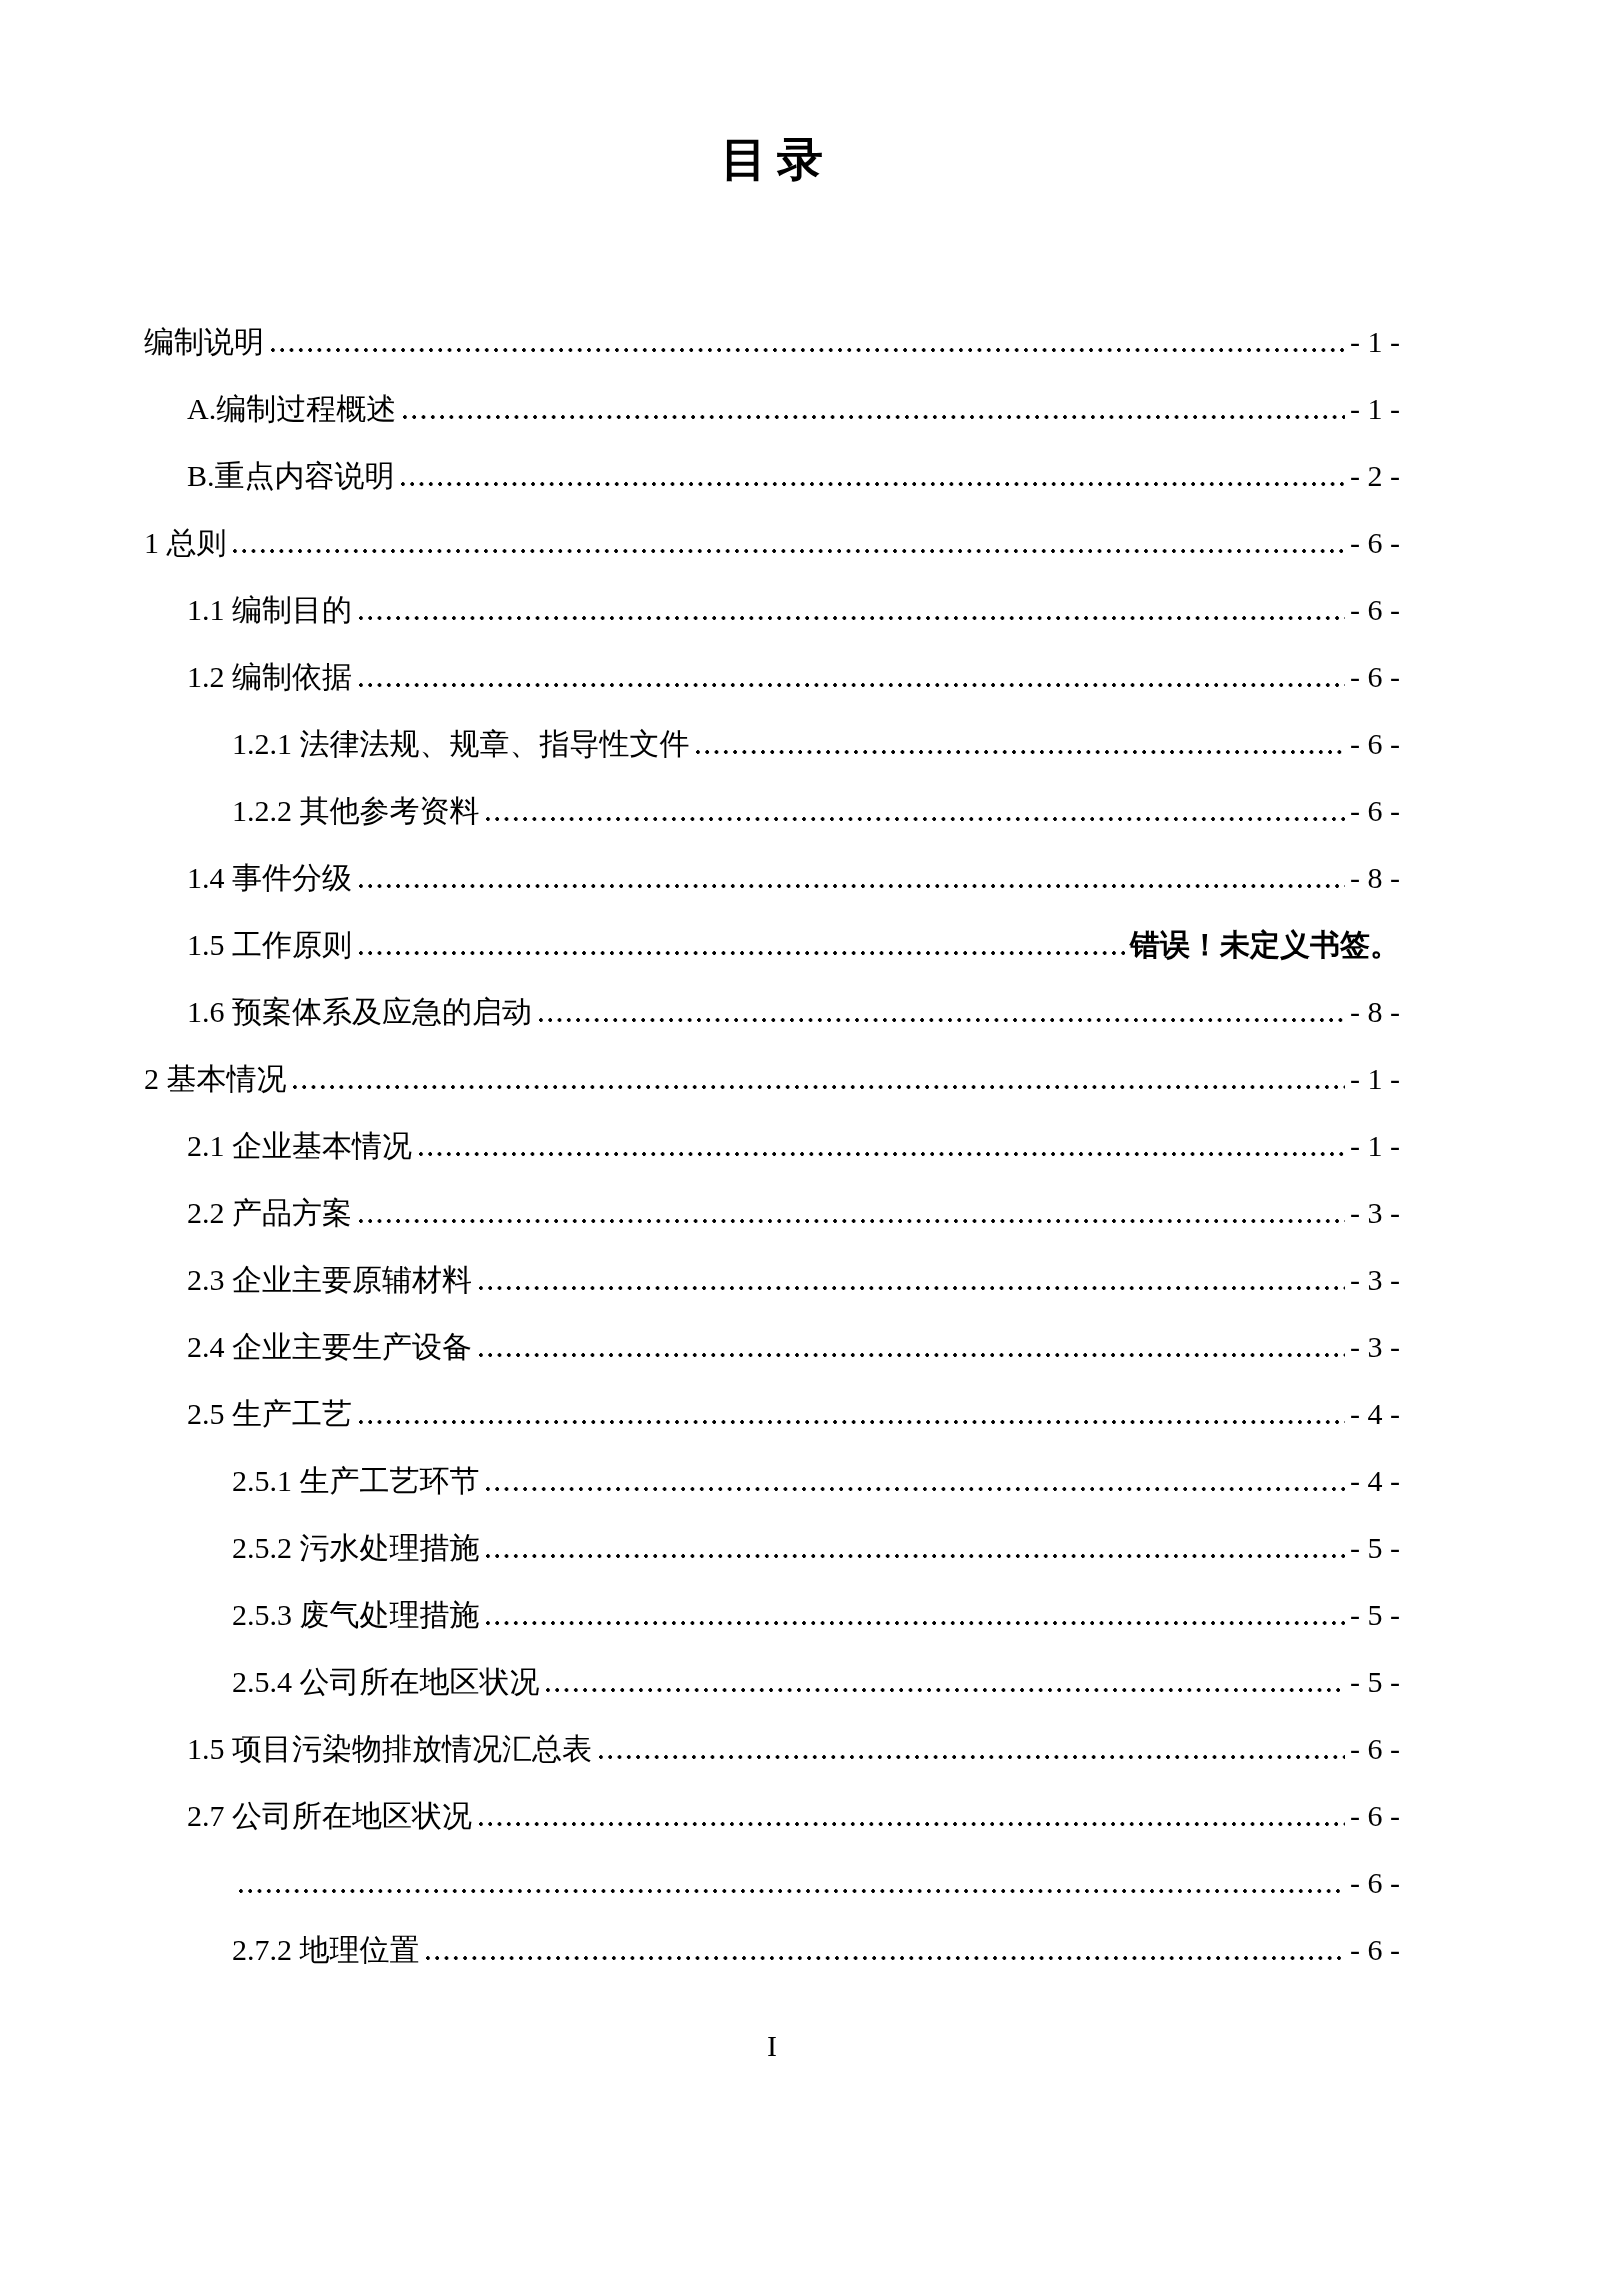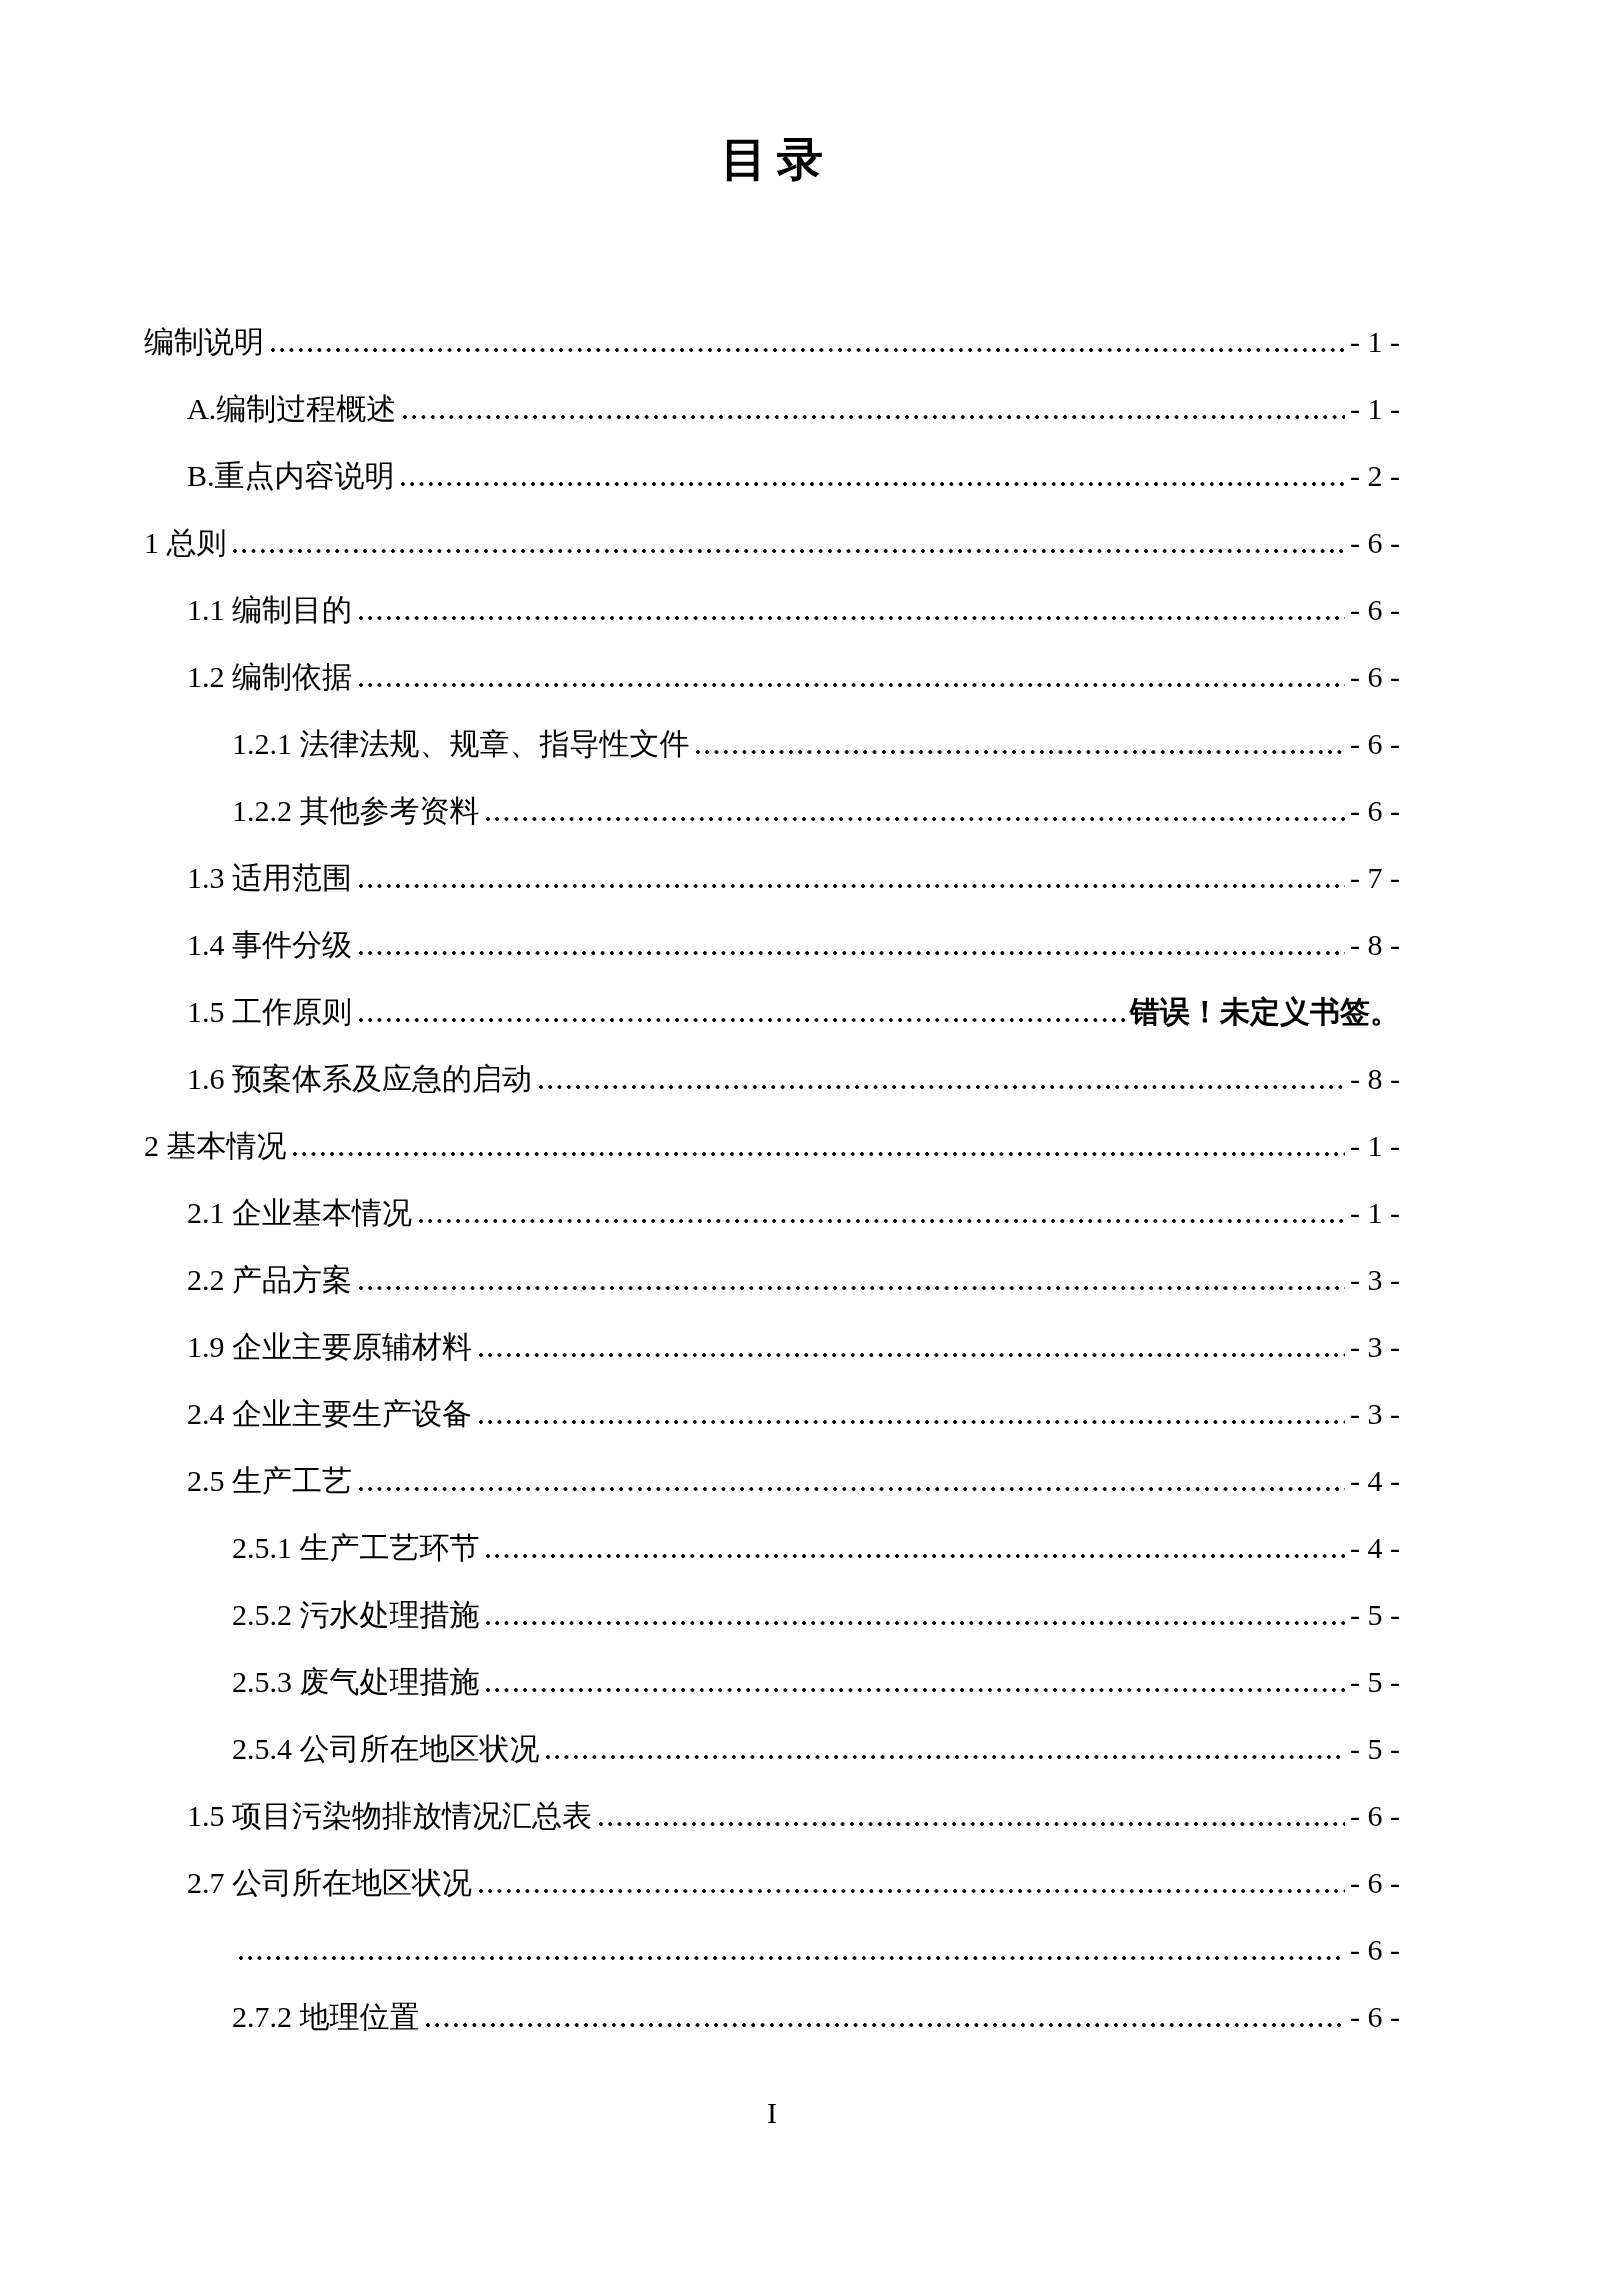--- a/index.html
+++ b/index.html
@@ -120,25 +120,20 @@
     <span class="toc-leader"></span>
     <span class="toc-page">- 6 -</span>
   </div>
 
   <div class="toc-row lv2">
     <span class="toc-label">1.2.2 其他参考资料</span>
     <span class="toc-leader"></span>
     <span class="toc-page">- 6 -</span>
   </div>
 
-  <div class="toc-row lv1">
-    <span class="toc-label">1.3 适用范围</span>
-    <span class="toc-leader"></span>
-    <span class="toc-page">- 7 -</span>
-  </div>
 
   <div class="toc-row lv1">
     <span class="toc-label">1.4 事件分级</span>
     <span class="toc-leader"></span>
     <span class="toc-page">- 8 -</span>
   </div>
 
   <div class="toc-row lv1">
     <span class="toc-label">1.5 工作原则</span>
     <span class="toc-leader"></span>
@@ -163,21 +158,21 @@
     <span class="toc-page">- 1 -</span>
   </div>
 
   <div class="toc-row lv1">
     <span class="toc-label">2.2 产品方案</span>
     <span class="toc-leader"></span>
     <span class="toc-page">- 3 -</span>
   </div>
 
   <div class="toc-row lv1">
-    <span class="toc-label">1.9 企业主要原辅材料</span>
+    <span class="toc-label">2.3 企业主要原辅材料</span>
     <span class="toc-leader"></span>
     <span class="toc-page">- 3 -</span>
   </div>
 
   <div class="toc-row lv1">
     <span class="toc-label">2.4 企业主要生产设备</span>
     <span class="toc-leader"></span>
     <span class="toc-page">- 3 -</span>
   </div>
 

